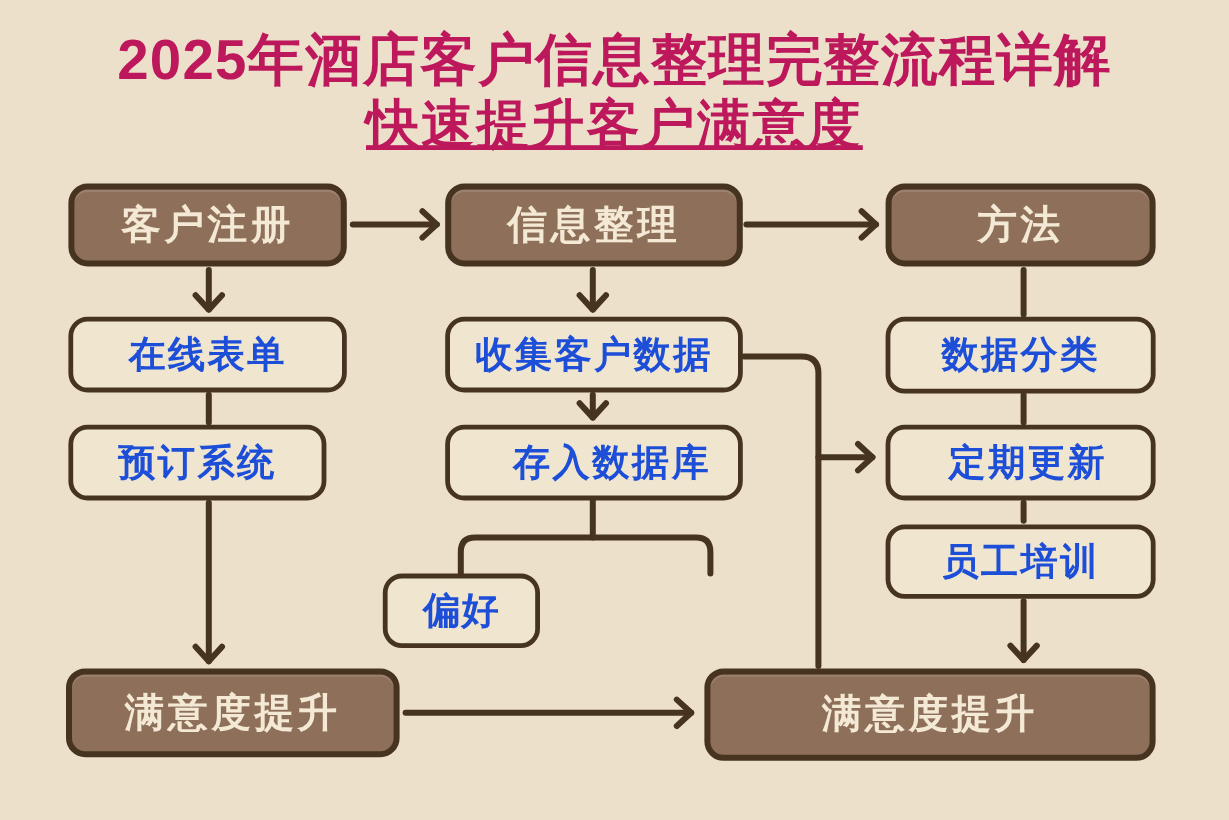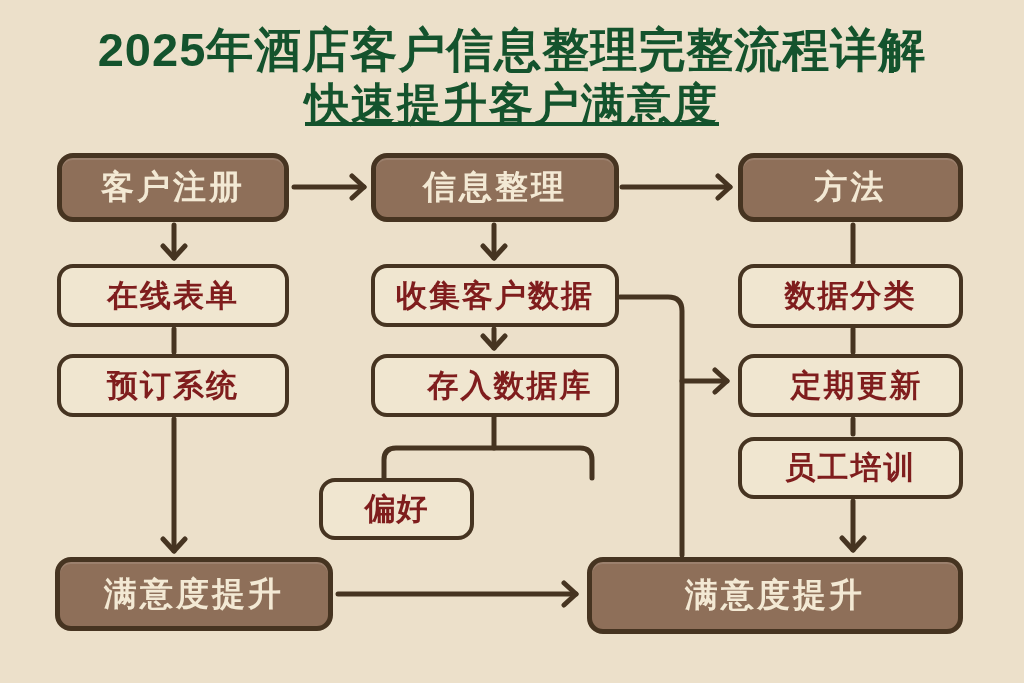--- a/index.html
+++ b/index.html
@@ -2,35 +2,35 @@
 <html><head>
 <meta charset="utf-8">
 <style>
   html,body{margin:0;padding:0;}
   body{
     width:1024px;height:683px;position:relative;overflow:hidden;
     background:#ece0ca;
     font-family:"Liberation Sans","DejaVu Sans",sans-serif;
   }
   .canvas{position:absolute;inset:0;width:1024px;height:683px;}
-  .title-wrap{position:absolute;left:0;top:22px;width:1024px;text-align:center;color:#14532d;}
+  .title-wrap{position:absolute;left:0;top:22px;width:1024px;text-align:center;color:#be185d;}
   .title-line1{font-size:47px;font-weight:bold;letter-spacing:1px;line-height:1.2;}
   .title-line2{font-size:44px;font-weight:bold;letter-spacing:2px;line-height:1.1;margin-top:2px;text-decoration:underline;}
   svg.connectors{position:absolute;left:0;top:0;pointer-events:none;}
   .node{
     position:absolute;display:flex;align-items:center;justify-content:center;
     box-sizing:border-box;border:4px solid #463421;border-radius:16px;
     font-weight:bold;text-align:center;white-space:nowrap;
   }
   .node.dark{
     background:#8e6f59;color:#f3e9d4;border-width:5px;
     box-shadow:inset 0 2px 0 rgba(255,255,255,0.12);
   }
   .node.light{
-    background:#f0e6d0;color:#7f1d1d;
+    background:#f0e6d0;color:#1d4ed8;
   }
   .fs-top{font-size:33px;letter-spacing:3px;}
   .fs-mid{font-size:31px;letter-spacing:2px;}
   .fs-small{font-size:31px;letter-spacing:1px;}
   .fs-bottom{font-size:33px;letter-spacing:3px;}
 </style>
 </head>
 <body>
 
 <div class="canvas">
@@ -73,23 +73,23 @@
   </svg>
 
   <div class="node dark fs-top" style="left:371px;top:153px;width:248px;height:69px;">信息整理</div>
   <div class="node dark fs-top" style="left:57px;top:153px;width:232px;height:69px;">客户注册</div>
   <div class="node dark fs-top" style="left:738px;top:153px;width:225px;height:69px;text-align:right;">方法</div>
 
   <div class="node light fs-mid" style="left:57px;top:264px;width:232px;height:63px;">在线表单</div>
   <div class="node light fs-mid" style="left:371px;top:264px;width:248px;height:63px;">收集客户数据</div>
   <div class="node light fs-mid" style="left:738px;top:264px;width:225px;height:64px;">数据分类</div>
 
-  <div class="node light fs-mid" style="left:57px;top:354px;width:232px;height:63px;font-family:Liberation Serif, serif;">预订系统</div>
+  <div class="node light fs-mid" style="left:57px;top:354px;width:215px;height:63px;font-family:Liberation Serif, serif;">预订系统</div>
   <div class="node light fs-mid" style="left:371px;top:354px;width:248px;height:63px;padding-left:30px;">存入数据库</div>
   <div class="node light fs-mid" style="left:738px;top:354px;width:225px;height:63px;padding-left:12px;">定期更新</div>
 
   <div class="node light fs-mid" style="left:738px;top:437px;width:225px;height:62px;">员工培训</div>
-  <div class="node light fs-small" style="left:319px;top:478px;width:155px;height:62px;">偏好</div>
+  <div class="node light fs-small" style="left:319px;top:478px;width:131px;height:62px;">偏好</div>
 
   <div class="node dark fs-bottom" style="left:55px;top:557px;width:278px;height:74px;">满意度提升</div>
   <div class="node dark fs-bottom" style="left:587px;top:557px;width:376px;height:77px;">满意度提升</div>
 
 </div>
 
 </body></html>

